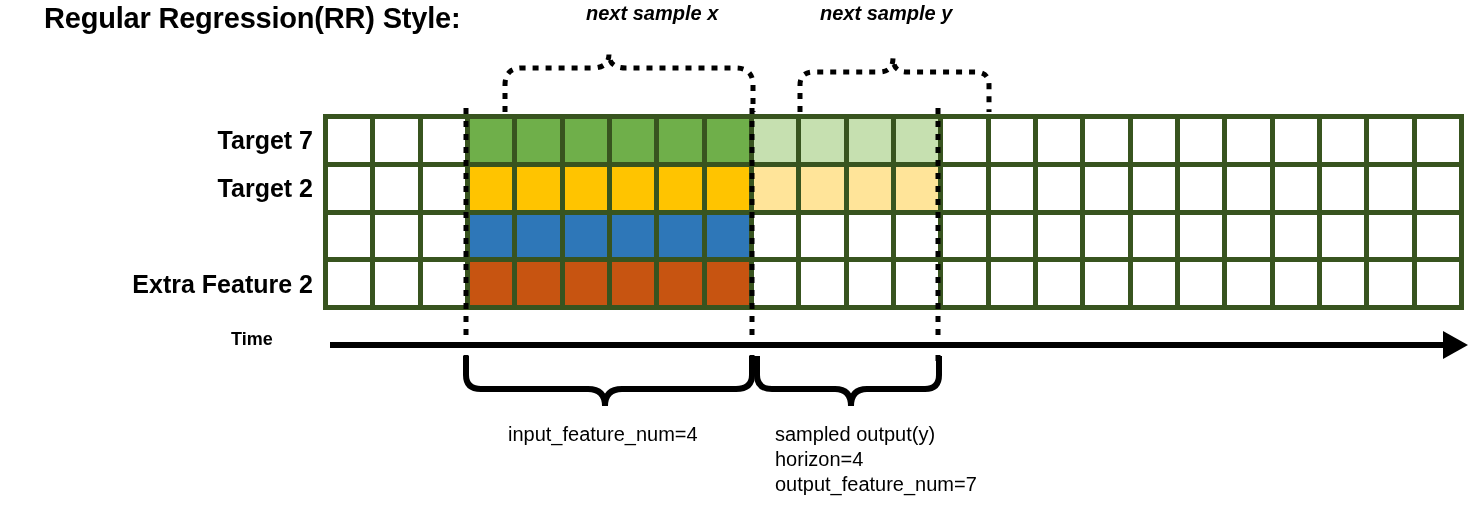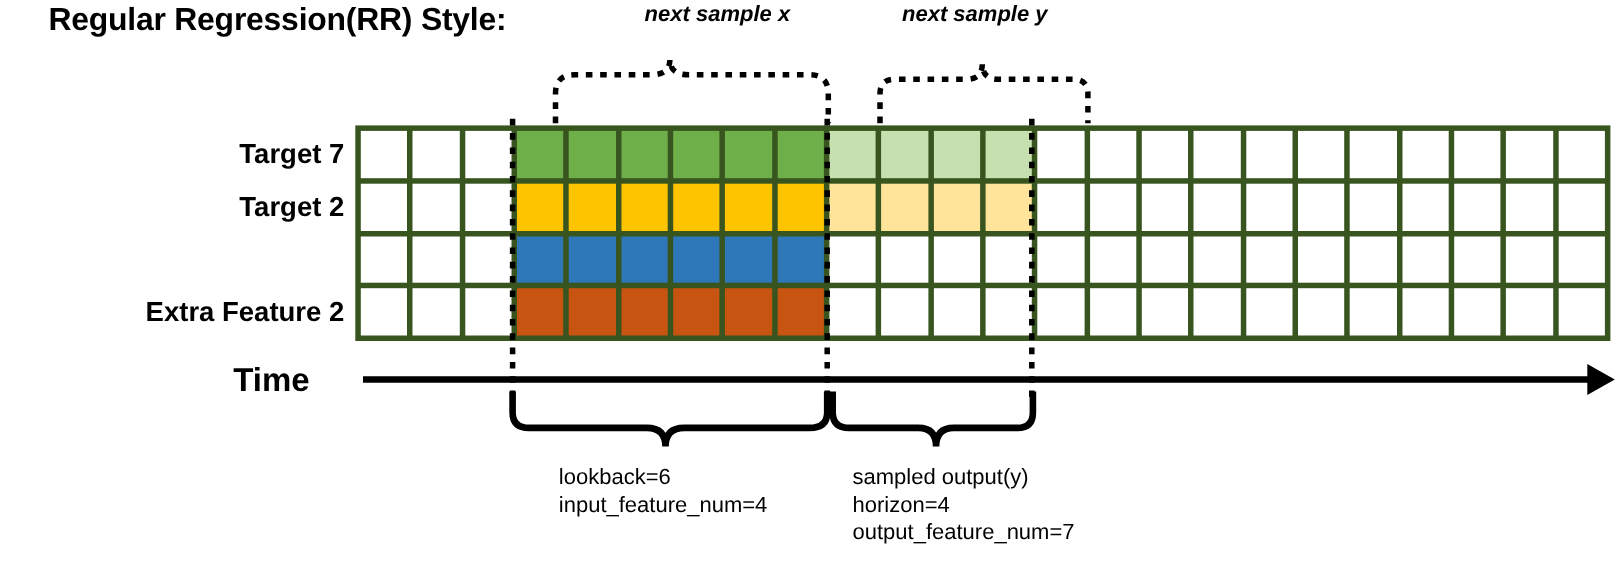--- a/index.html
+++ b/index.html
@@ -17,22 +17,22 @@
   }
 
   .rowlabel{
     position:absolute;right:1163px;
     font-size:25px;font-weight:700;color:#000;
     white-space:nowrap;text-align:right;
     line-height:1;
   }
 
   #time-label{
-    position:absolute;left:212px;top:329px;
-    font-size:30px;font-weight:700;color:#000;white-space:nowrap;
+    position:absolute;left:231px;top:329px;
+    font-size:18px;font-weight:700;color:#000;white-space:nowrap;
   }
 
   .annot-top{
     position:absolute;top:2px;
     font-size:20px;font-style:italic;font-weight:600;color:#000;
     white-space:nowrap;
   }
 
   .annot-bottom{
     position:absolute;top:422px;
@@ -186,21 +186,20 @@
       <path d="M 800,112 L 800,85 Q 800,72 814,72 L 879,72 Q 893,72 893,58 Q 893,72 907,72 L 975,72 Q 989,72 989,85 L 989,112"></path>
     </g>
 
     <g stroke="#000" stroke-width="6" fill="none" stroke-linecap="butt">
       <path d="M 466,356 L 466,375 Q 466,389 481,389 L 588,389 Q 605,389 605,406 Q 605,389 622,389 L 736,389 Q 752,389 752,375 L 752,356"></path>
       <path d="M 757,356 L 757,375 Q 757,389 772,389 L 835,389 Q 851,389 851,406 Q 851,389 867,389 L 925,389 Q 939,389 939,375 L 939,356"></path>
     </g>
   </svg>
 
   <div class="annot-bottom" id="annot-bottom-left" style="left:508px;">
-    <div>lookback=6</div>
     <div>input_feature_num=4</div>
   </div>
 
   <div class="annot-bottom" id="annot-bottom-right" style="left:775px;">
     <div>sampled output(y)</div>
     <div>horizon=4</div>
     <div>output_feature_num=7</div>
   </div>
 
 </div>

